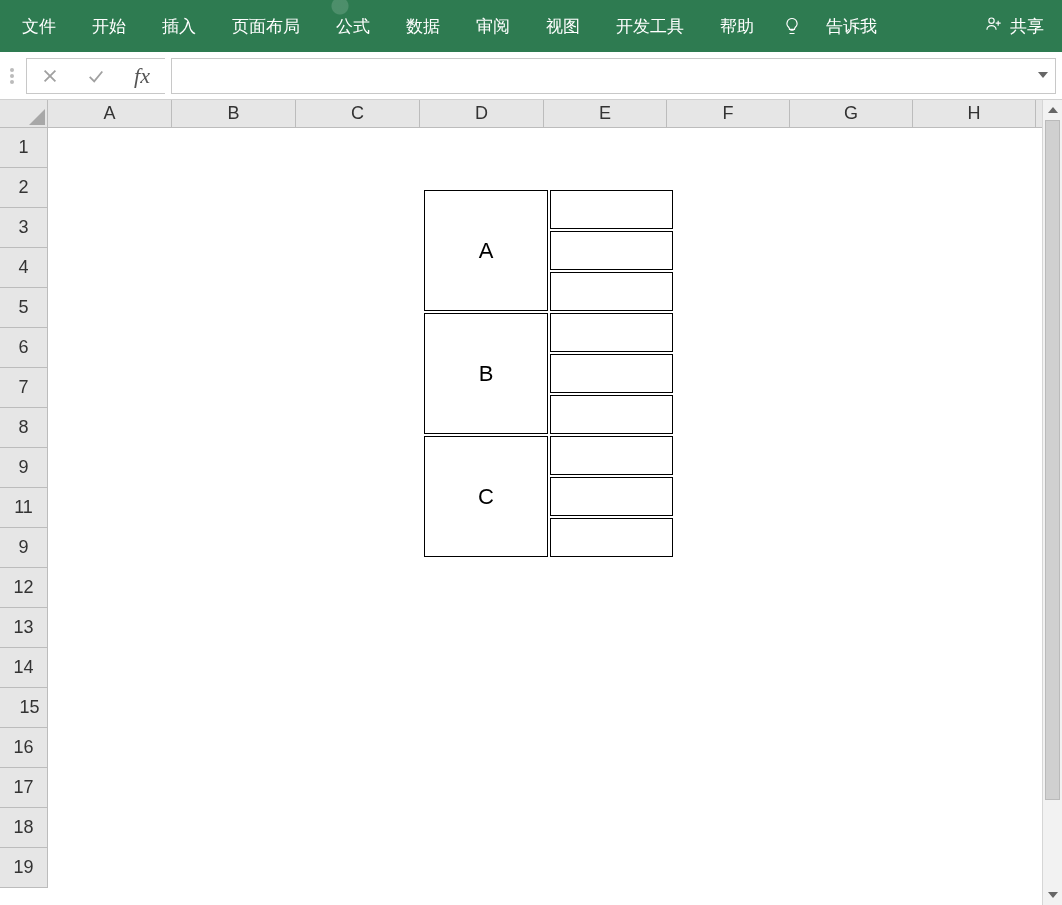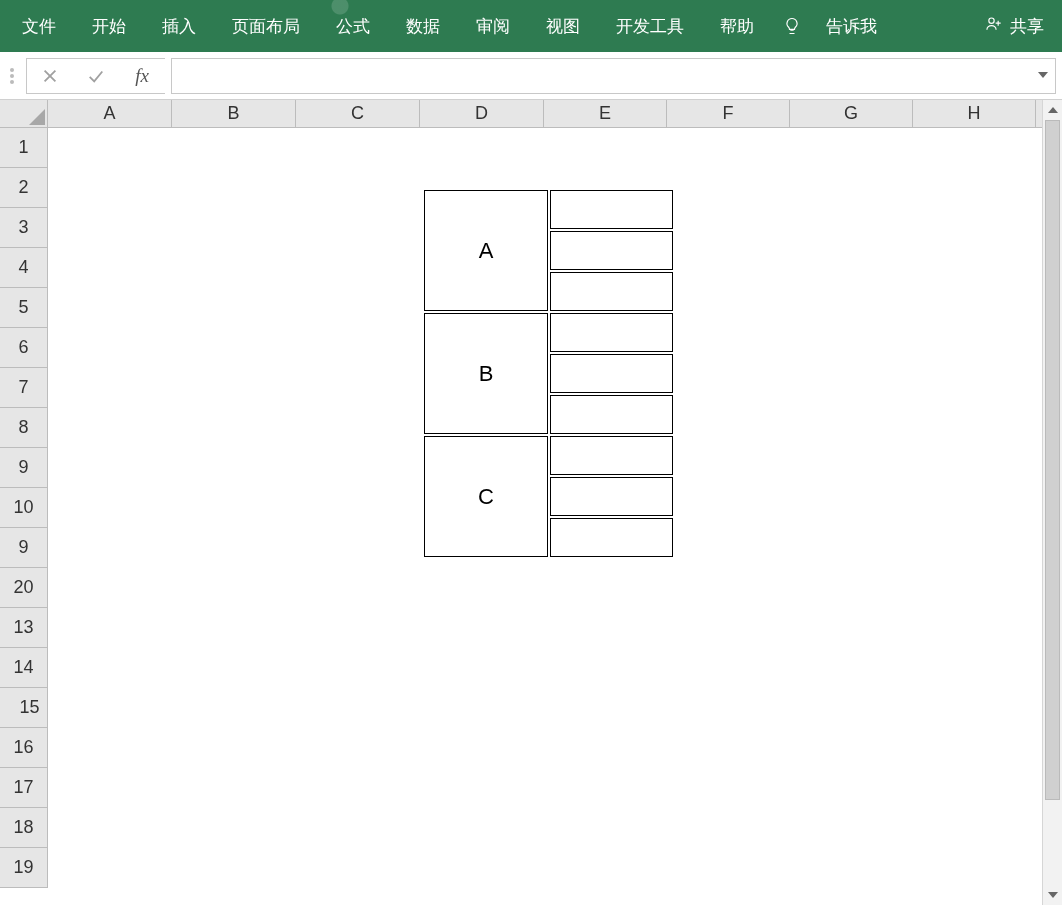--- a/index.html
+++ b/index.html
@@ -21,21 +21,21 @@
 .fbar { height:48px; border-bottom:1px solid #d0d0d0; display:flex; align-items:center; background:#fff; padding:4px 6px 4px 4px; gap:6px; }
 .namebox-wrap { width:136px; height:36px; border:1px solid #c8c8c8; background:#fff; display:flex; align-items:center; position:relative; }
 .namebox-wrap input { border:none; outline:none; width:100%; height:100%; padding:0 8px; font-size:17px; font-family:inherit; }
 .namebox-dd { position:absolute; right:4px; top:50%; transform:translateY(-50%); pointer-events:none; }
 .namebox-dd svg { width:10px; height:10px; fill:#666; }
 .fbar-sep { width:16px; display:flex; justify-content:center; }
 .fbar-sep span { display:block; width:4px; height:4px; background:#bbb; border-radius:50%; margin:2px 0; }
 .fbar-btns { display:flex; align-items:center; height:36px; border:1px solid #c8c8c8; border-right:none; }
 .fbar-btn { width:46px; height:34px; display:flex; align-items:center; justify-content:center; cursor:pointer; }
 .fbar-btn svg { width:18px; height:18px; stroke:#a0a0a0; fill:none; stroke-width:2; }
-.fx-label { font-style:italic; font-size:19px; color:#555; font-family:"Times New Roman",serif; }
+.fx-label { font-style:italic; font-size:22px; color:#555; font-family:"Times New Roman",serif; }
 .formula-input-wrap { flex:1; height:36px; border:1px solid #c8c8c8; display:flex; align-items:center; position:relative; }
 .formula-input-wrap input { border:none; outline:none; width:100%; height:100%; padding:0 8px; font-size:16px; font-family:inherit; }
 .formula-dd { position:absolute; right:6px; top:50%; transform:translateY(-50%); }
 .formula-dd svg { width:12px; height:12px; fill:#666; }
 
 
 .grid-area { position:absolute; top:100px; left:0; right:0; bottom:0; display:flex; }
 .corner { width:48px; height:28px; background:#e6e6e6; border-right:1px solid #bcbcbc; border-bottom:1px solid #bcbcbc; display:flex; align-items:flex-end; justify-content:flex-end; padding:2px; }
 .corner svg { width:16px; height:16px; fill:#a8a8a8; }
 .col-headers { height:28px; display:flex; background:#e6e6e6; border-bottom:1px solid #bcbcbc; flex:1; }
@@ -150,23 +150,23 @@
     <div class="left-col row-headers" id="row-headers">
         <div class="row-h" style="height: 40px;">1</div>
         <div class="row-h" style="height: 40px;">2</div>
         <div class="row-h" style="height: 40px;">3</div>
         <div class="row-h" style="height: 40px;">4</div>
         <div class="row-h" style="height: 40px;">5</div>
         <div class="row-h" style="height: 40px;">6</div>
         <div class="row-h" style="height: 40px;">7</div>
         <div class="row-h" style="height: 40px;">8</div>
         <div class="row-h" style="height: 40px;">9</div>
-        <div class="row-h" style="height: 40px;">10</div>
+        <div class="row-h" style="height: 40px;">11</div>
         <div class="row-h" style="height: 40px;">9</div>
-        <div class="row-h" style="height: 40px;">20</div>
+        <div class="row-h" style="height: 40px;">12</div>
         <div class="row-h" style="height: 40px;">13</div>
         <div class="row-h" style="height: 40px; text-align: right;">14</div>
         <div class="row-h" style="height: 40px; padding-left: 12px;">15</div>
         <div class="row-h" style="height: 40px;">16</div>
         <div class="row-h" style="height: 40px;">17</div>
         <div class="row-h" style="height: 40px;">18</div>
         <div class="row-h" style="height: 40px;">19</div>
       </div>
     <div class="body-rows cells" id="cells">
       <table class="wk-table" id="wk-table" style="top: 60px; left: 374px;">

